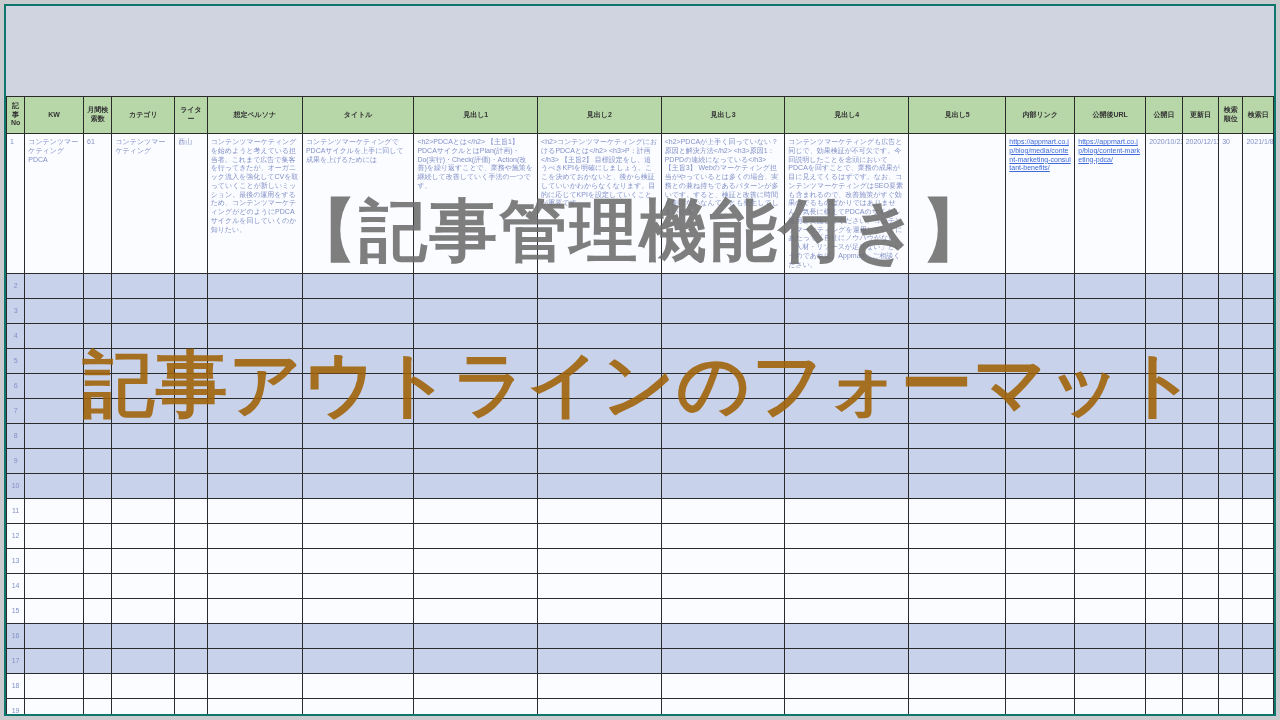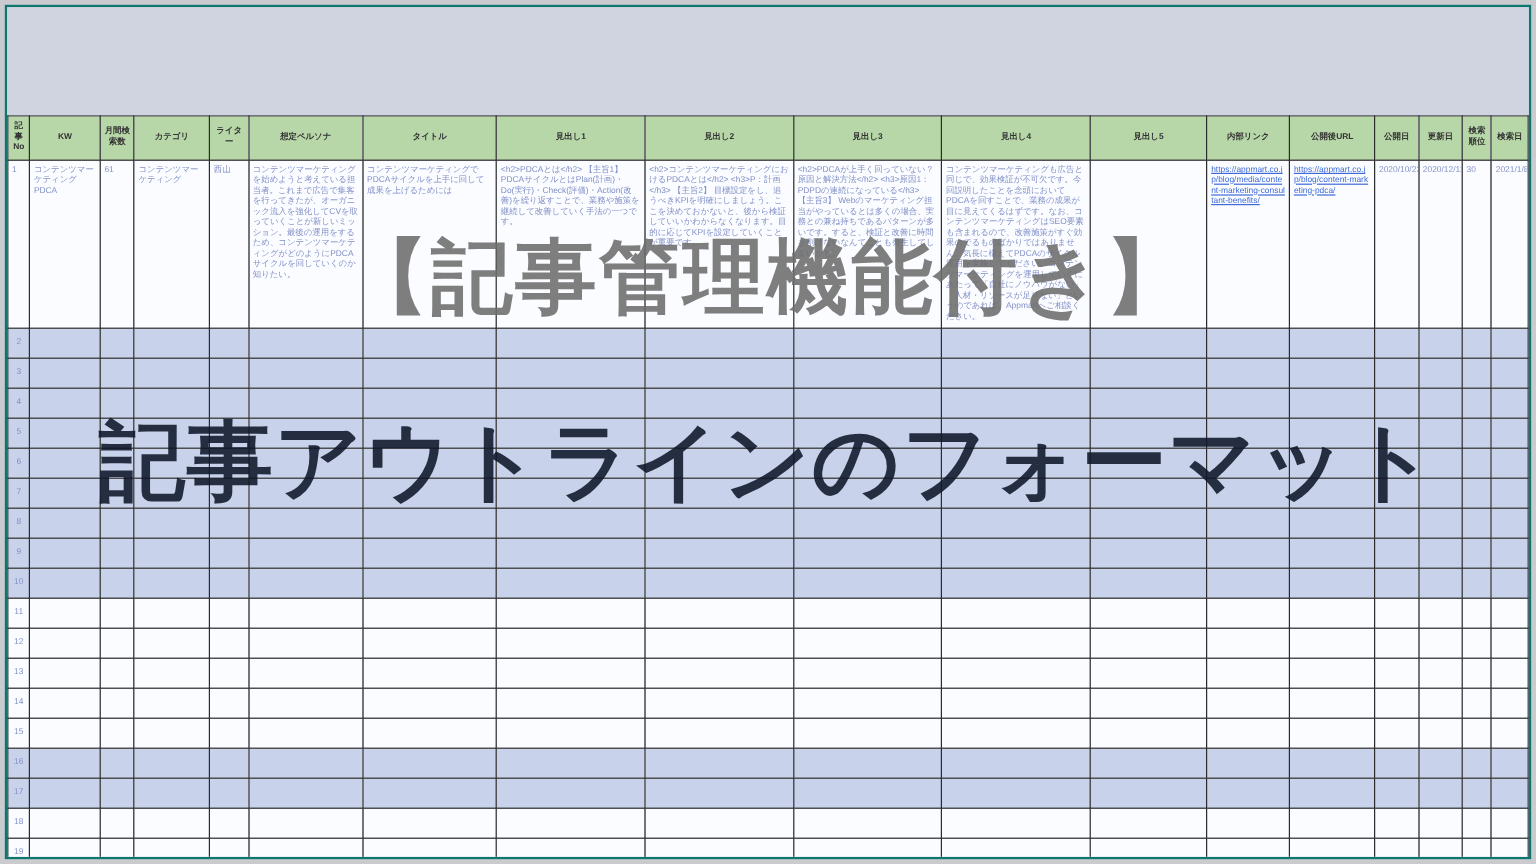--- a/index.html
+++ b/index.html
@@ -8,21 +8,21 @@
 .tablewrap{position:absolute;top:90px;left:0;right:0;bottom:0;overflow:hidden}
 table{border-collapse:collapse;width:100%;table-layout:fixed}
 th,td{border:1px solid #2b2b2b;font-size:7px;line-height:1.25;padding:2px 2px;vertical-align:middle;text-align:center;overflow:hidden}
 th{background:#b7d7a8;height:32px;font-weight:bold;color:#333}
 td{background:#fafcff;color:#8390c7;height:20px}
 tr.data td{height:124px;vertical-align:top;text-align:left;padding:4px 3px}
 tr.alt td{background:#c8d2ea}
 a{color:#3f6ad8;text-decoration:underline;word-break:break-all}
 .overlay{position:absolute;left:0;right:0;top:180px;text-align:center;pointer-events:none}
 .big{font-size:68px;font-weight:700;color:#6d6d6d;letter-spacing:2px;opacity:0.88}
-.big2{font-size:72px;font-weight:700;color:#0f172a;letter-spacing:1px;margin-top:60px;opacity:0.88}
+.big2{font-size:72px;font-weight:700;color:#a16207;letter-spacing:1px;margin-top:60px;opacity:0.88}
 col.c-no{width:18px}col.c-kw{width:58px}col.c-mv{width:28px}col.c-cat{width:62px}col.c-wr{width:32px}
 col.c-per{width:94px}col.c-ti{width:110px}col.c-h{width:122px}col.c-h5{width:96px}
 col.c-link{width:68px}col.c-url{width:70px}col.c-d{width:36px}col.c-d2{width:36px}col.c-r{width:24px}col.c-cd{width:30px}
 </style>
 </head>
 <body>
 
 <div class="sheet">
   <div class="topband"></div>
   <div class="tablewrap">

